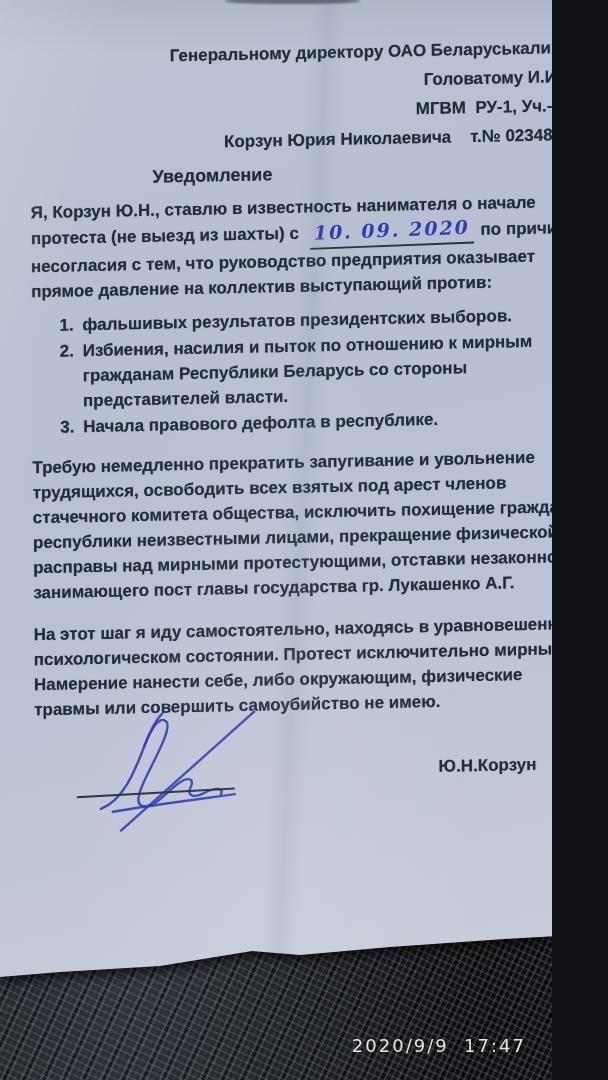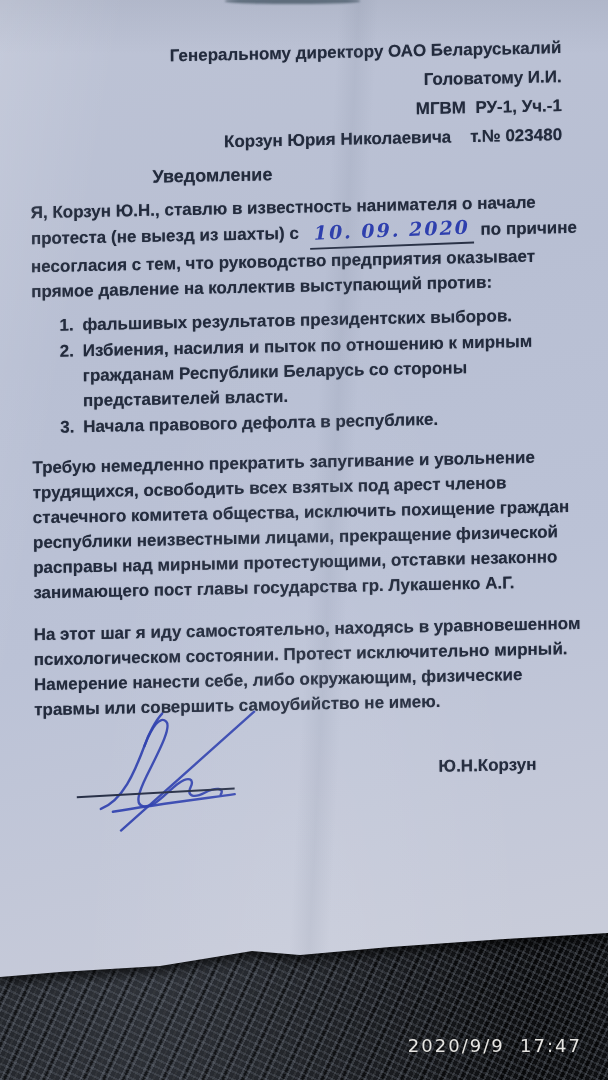--- a/index.html
+++ b/index.html
@@ -1,17 +1,17 @@
 <!DOCTYPE html>
 <html><head>
 <meta charset="utf-8">
 <style>
   html,body{margin:0;padding:0;background:#101114;}
   .scene{
-    position:relative;width:608px;height:1080px;overflow:hidden;
+    position:relative;width:552px;height:1080px;overflow:hidden;
     font-family:"Liberation Sans",sans-serif;
   }
   
   .fabric{
     position:absolute;inset:0;
     background-color:#17191d;
     background-image:
       repeating-linear-gradient(115deg, rgba(152,160,172,.22) 0 2px, transparent 2px 6px),
       repeating-linear-gradient(25deg, rgba(128,136,150,.20) 0 2px, transparent 2px 7px),
       repeating-linear-gradient(115deg, rgba(0,0,0,.50) 0 2px, transparent 2px 9px),

